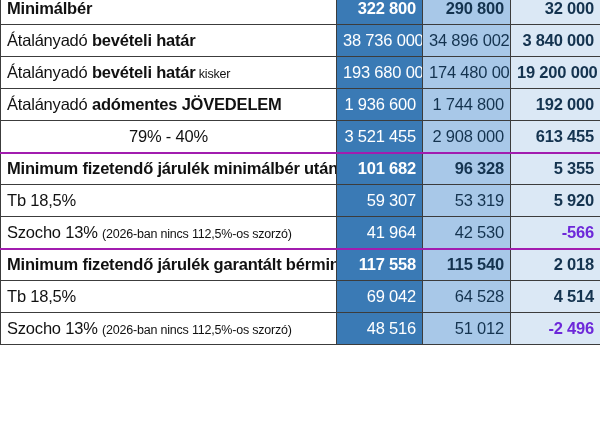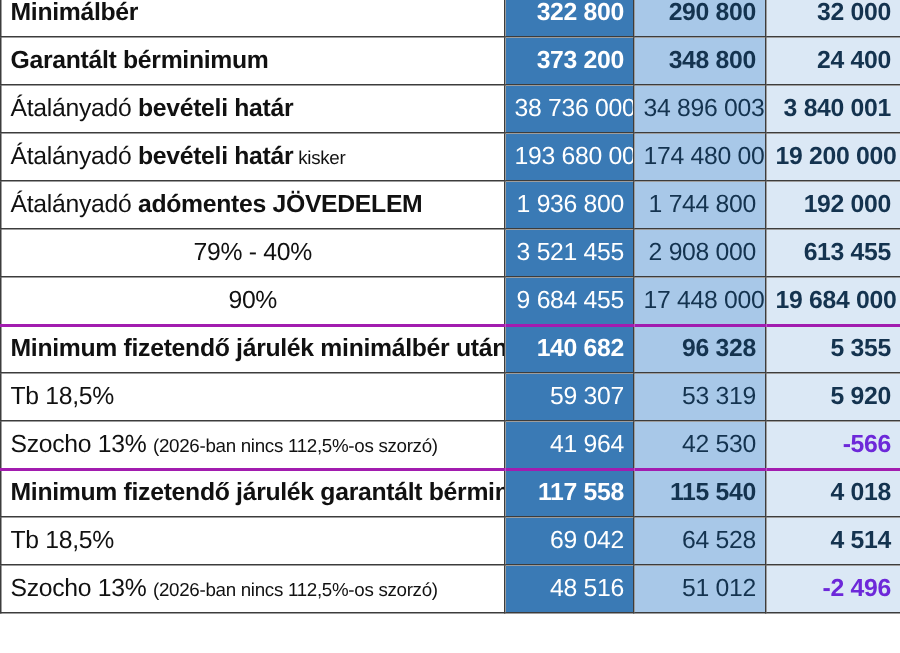--- a/index.html
+++ b/index.html
@@ -103,78 +103,66 @@
       <col class="c-v3">
     </colgroup>
     <tbody>
         <tr>
           <td class="label bold"><span>Minimálbér</span></td>
           <td class="v v1 bold">322 800</td>
           <td class="v v2 bold">290 800</td>
           <td class="v v3 bold">32 000</td>
         </tr>
         <tr>
-          <td class="label bold"><span>Garantált bérminimum</span></td>
-          <td class="v v1 bold">373 200</td>
-          <td class="v v2 bold">348 800</td>
-          <td class="v v3 bold">24 400</td>
-        </tr>
-        <tr>
           <td class="label"><span>Átalányadó </span><span class="sub">bevételi határ</span></td>
           <td class="v v1">38 736 000</td>
-          <td class="v v2">34 896 003</td>
-          <td class="v v3 bold">3 840 001</td>
+          <td class="v v2">34 896 002</td>
+          <td class="v v3 bold">3 840 000</td>
         </tr>
         <tr>
           <td class="label"><span>Átalányadó </span><span class="sub">bevételi határ</span><span class="small"> kisker</span></td>
           <td class="v v1">193 680 000</td>
           <td class="v v2">174 480 000</td>
           <td class="v v3 bold">19 200 000</td>
         </tr>
         <tr>
           <td class="label"><span>Átalányadó </span><span class="sub">adómentes JÖVEDELEM</span></td>
-          <td class="v v1">1 936 800</td>
+          <td class="v v1">1 936 600</td>
           <td class="v v2">1 744 800</td>
           <td class="v v3 bold">192 000</td>
         </tr>
         <tr>
           <td class="label center"><span>79% - 40%</span></td>
           <td class="v v1">3 521 455</td>
           <td class="v v2">2 908 000</td>
           <td class="v v3 bold">613 455</td>
         </tr>
-        <tr>
-          <td class="label center"><span>90%</span></td>
-          <td class="v v1">9 684 455</td>
-          <td class="v v2">17 448 000</td>
-          <td class="v v3 bold">19 684 000</td>
-        </tr>
         <tr class="group-top">
           <td class="label bold"><span>Minimum fizetendő járulék minimálbér után</span></td>
-          <td class="v v1 bold">140 682</td>
+          <td class="v v1 bold">101 682</td>
           <td class="v v2 bold">96 328</td>
           <td class="v v3 bold">5 355</td>
         </tr>
         <tr>
           <td class="label"><span>Tb 18,5%</span></td>
           <td class="v v1">59 307</td>
           <td class="v v2">53 319</td>
           <td class="v v3 bold">5 920</td>
         </tr>
         <tr>
           <td class="label"><span>Szocho 13% </span><span class="small">(2026-ban nincs 112,5%-os szorzó)</span></td>
           <td class="v v1">41 964</td>
           <td class="v v2">42 530</td>
           <td class="v v3 bold neg">-566</td>
         </tr>
         <tr class="group-top">
           <td class="label bold"><span>Minimum fizetendő járulék garantált bérminim</span></td>
           <td class="v v1 bold">117 558</td>
           <td class="v v2 bold">115 540</td>
-          <td class="v v3 bold">4 018</td>
+          <td class="v v3 bold">2 018</td>
         </tr>
         <tr>
           <td class="label"><span>Tb 18,5%</span></td>
           <td class="v v1">69 042</td>
           <td class="v v2">64 528</td>
           <td class="v v3 bold">4 514</td>
         </tr>
         <tr>
           <td class="label"><span>Szocho 13% </span><span class="small">(2026-ban nincs 112,5%-os szorzó)</span></td>
           <td class="v v1">48 516</td>

